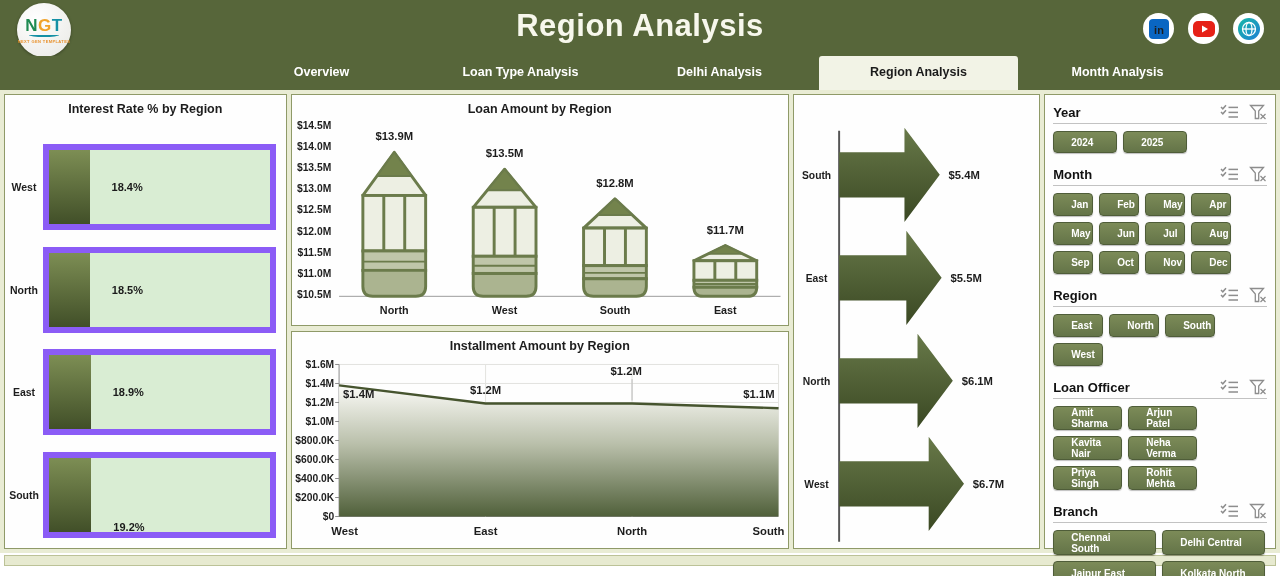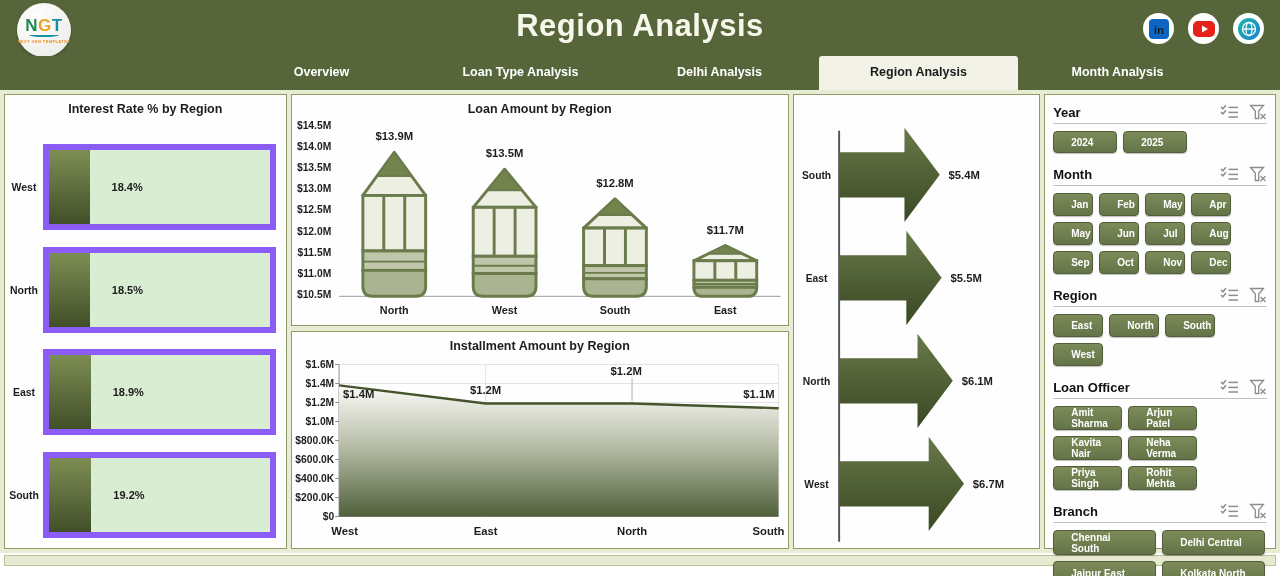--- a/index.html
+++ b/index.html
@@ -144,21 +144,21 @@
             <span class="cat">East</span>
             <div class="barwrap">
               <div class="dark" style="width: 18.9%;"></div>
               <span class="val" style="left: calc(18.9% + 22px);">18.9%</span>
             </div>
           </div>
           <div class="irow" style="top: 356.5px; height: 86px;">
             <span class="cat">South</span>
             <div class="barwrap">
               <div class="dark" style="width: 19.2%;"></div>
-              <span class="val" style="left: calc(19.2% + 22px);">19.2%</span>
+              <span class="val" style="left: calc(19.2% + 22px); margin-top: 32px;">19.2%</span>
             </div>
           </div>
         </div>
     </section>
 
     <div class="mid">
       <section class="panel p-loan">
         <div class="ptitle">Loan Amount by Region</div>
         <svg id="loan-svg" class="fillsvg" viewBox="0 0 506 230">
             <text x="40" y="32" text-anchor="end" font-size="10.5">$14.5M</text>

